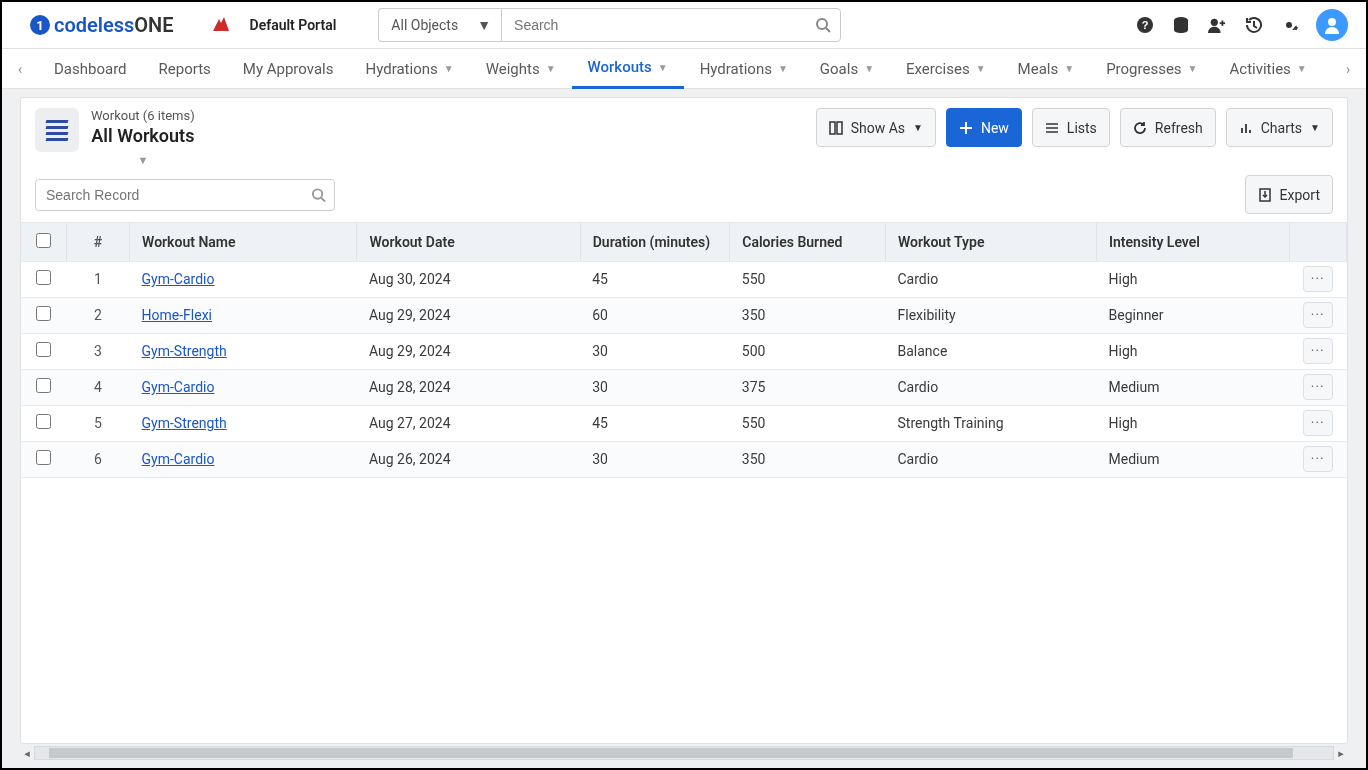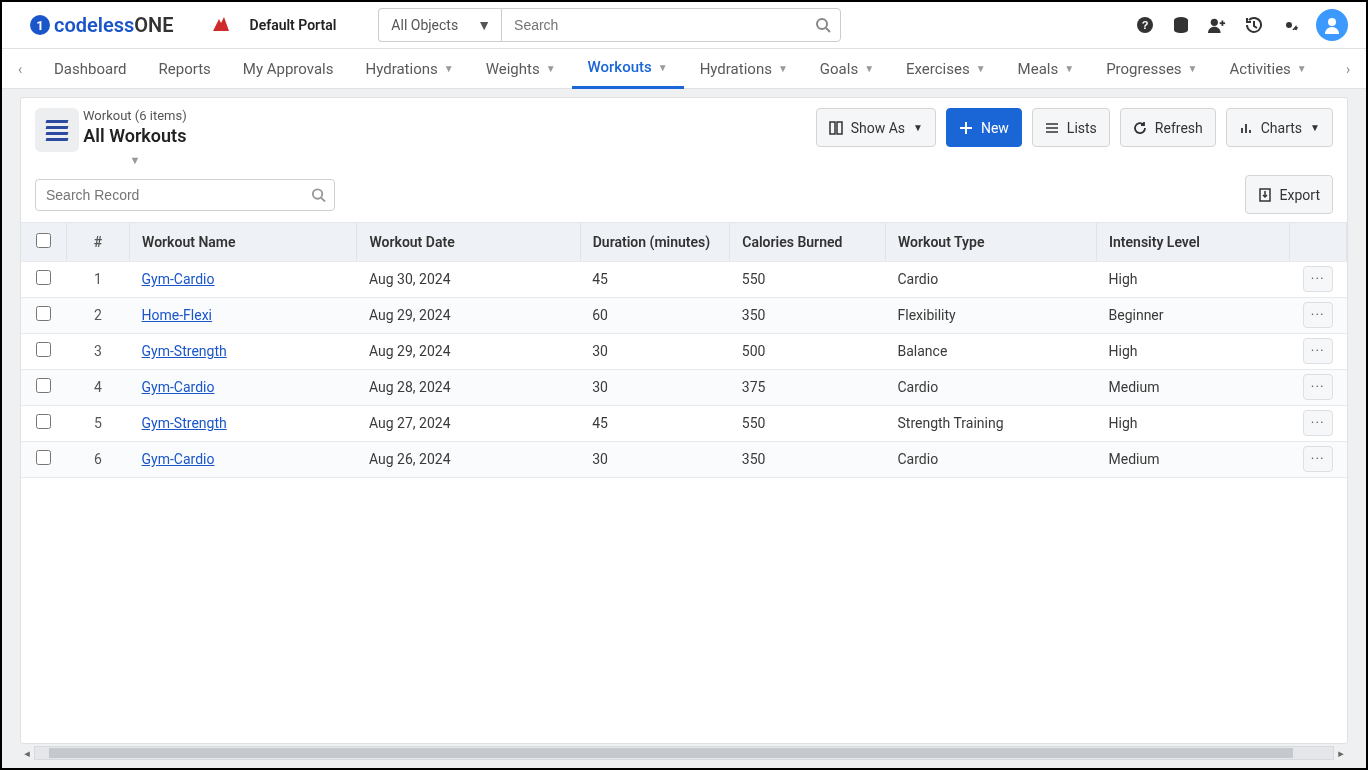--- a/index.html
+++ b/index.html
@@ -74,21 +74,21 @@
   .content {
     background:#eef0f2; padding:8px 0 0 0; height:calc(100% - 87px);
     display:flex; flex-direction:column;
   }
   .panel {
     background:#fff; margin:0 18px; border:1px solid #e1e1e1; border-radius:3px;
     flex:1; display:flex; flex-direction:column; overflow:hidden;
   }
 
   .panel-head {
-    display:flex; align-items:flex-start; padding:10px 14px 8px 14px; gap:4px;
+    display:flex; align-items:flex-start; padding:10px 14px 8px 14px; gap:12px;
   }
   .obj-icon {
     width:44px; height:44px; border-radius:6px; background:#edeef0;
     display:flex; align-items:center; justify-content:center;
   }
   .obj-icon .bars { display:flex; flex-direction:column; gap:3px;}
   .obj-icon .bars span { display:block; width:22px; height:3px; background:#2b4aa0; transform:skewX(-15deg);}
   .head-texts { display:flex; flex-direction:column; gap:2px;}
   .head-texts .small { font-size:13px; color:#555;}
   .head-texts .big { font-size:18px; font-weight:600; color:#222; display:flex; align-items:center; gap:8px;flex-direction:column;}

